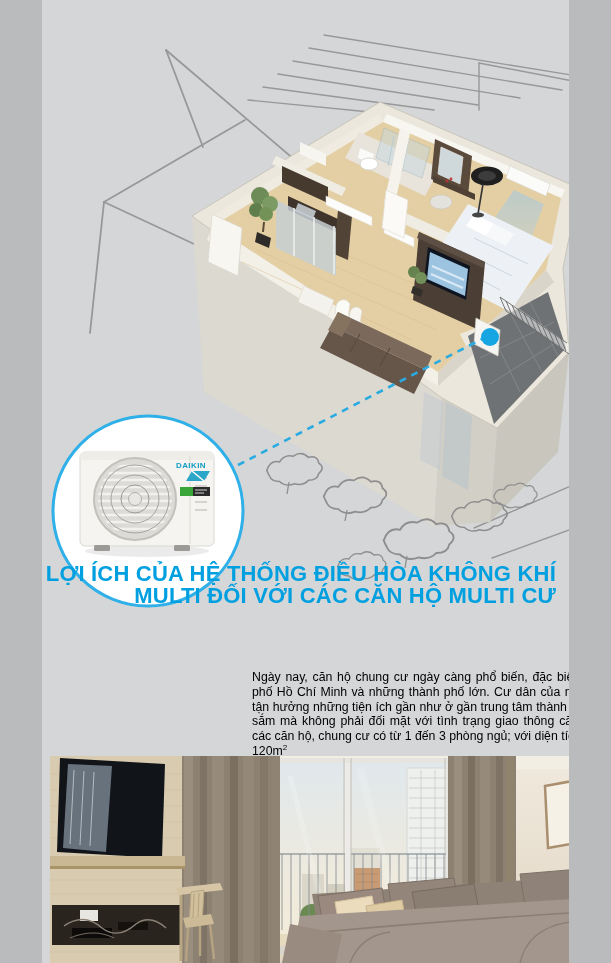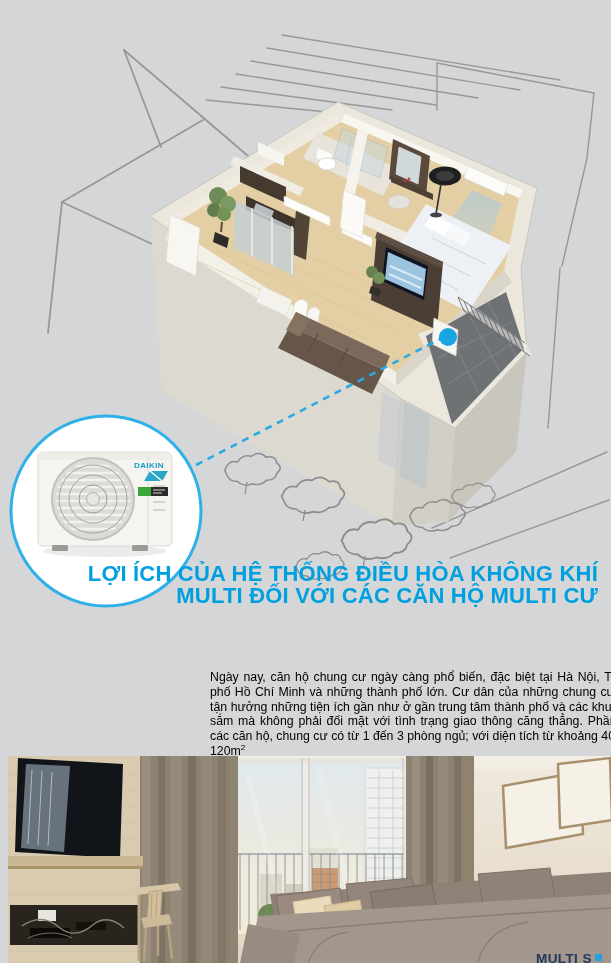--- a/index.html
+++ b/index.html
@@ -1,17 +1,17 @@
 <!DOCTYPE html>
 <html><head>
 <meta charset="utf-8">
 <style>
   html,body{margin:0;padding:0;background:#b9bbbc;}
   .page{
-    position:relative;width:611px;height:963px;margin:0 auto;
+    position:relative;width:527px;height:963px;margin:0 auto;
     background:#d4d6d7;overflow:hidden;
     font-family:"Liberation Sans","DejaVu Sans",sans-serif;
   }
   .illustration-svg{position:absolute;left:0;top:0;display:block;}
   .headline{
     position:absolute;top:563px;right:13px;width:560px;
     text-align:right;color:#00a0e0;font-weight:bold;
     font-size:22px;line-height:21.5px;letter-spacing:.2px;
   }
   .bodytext{

